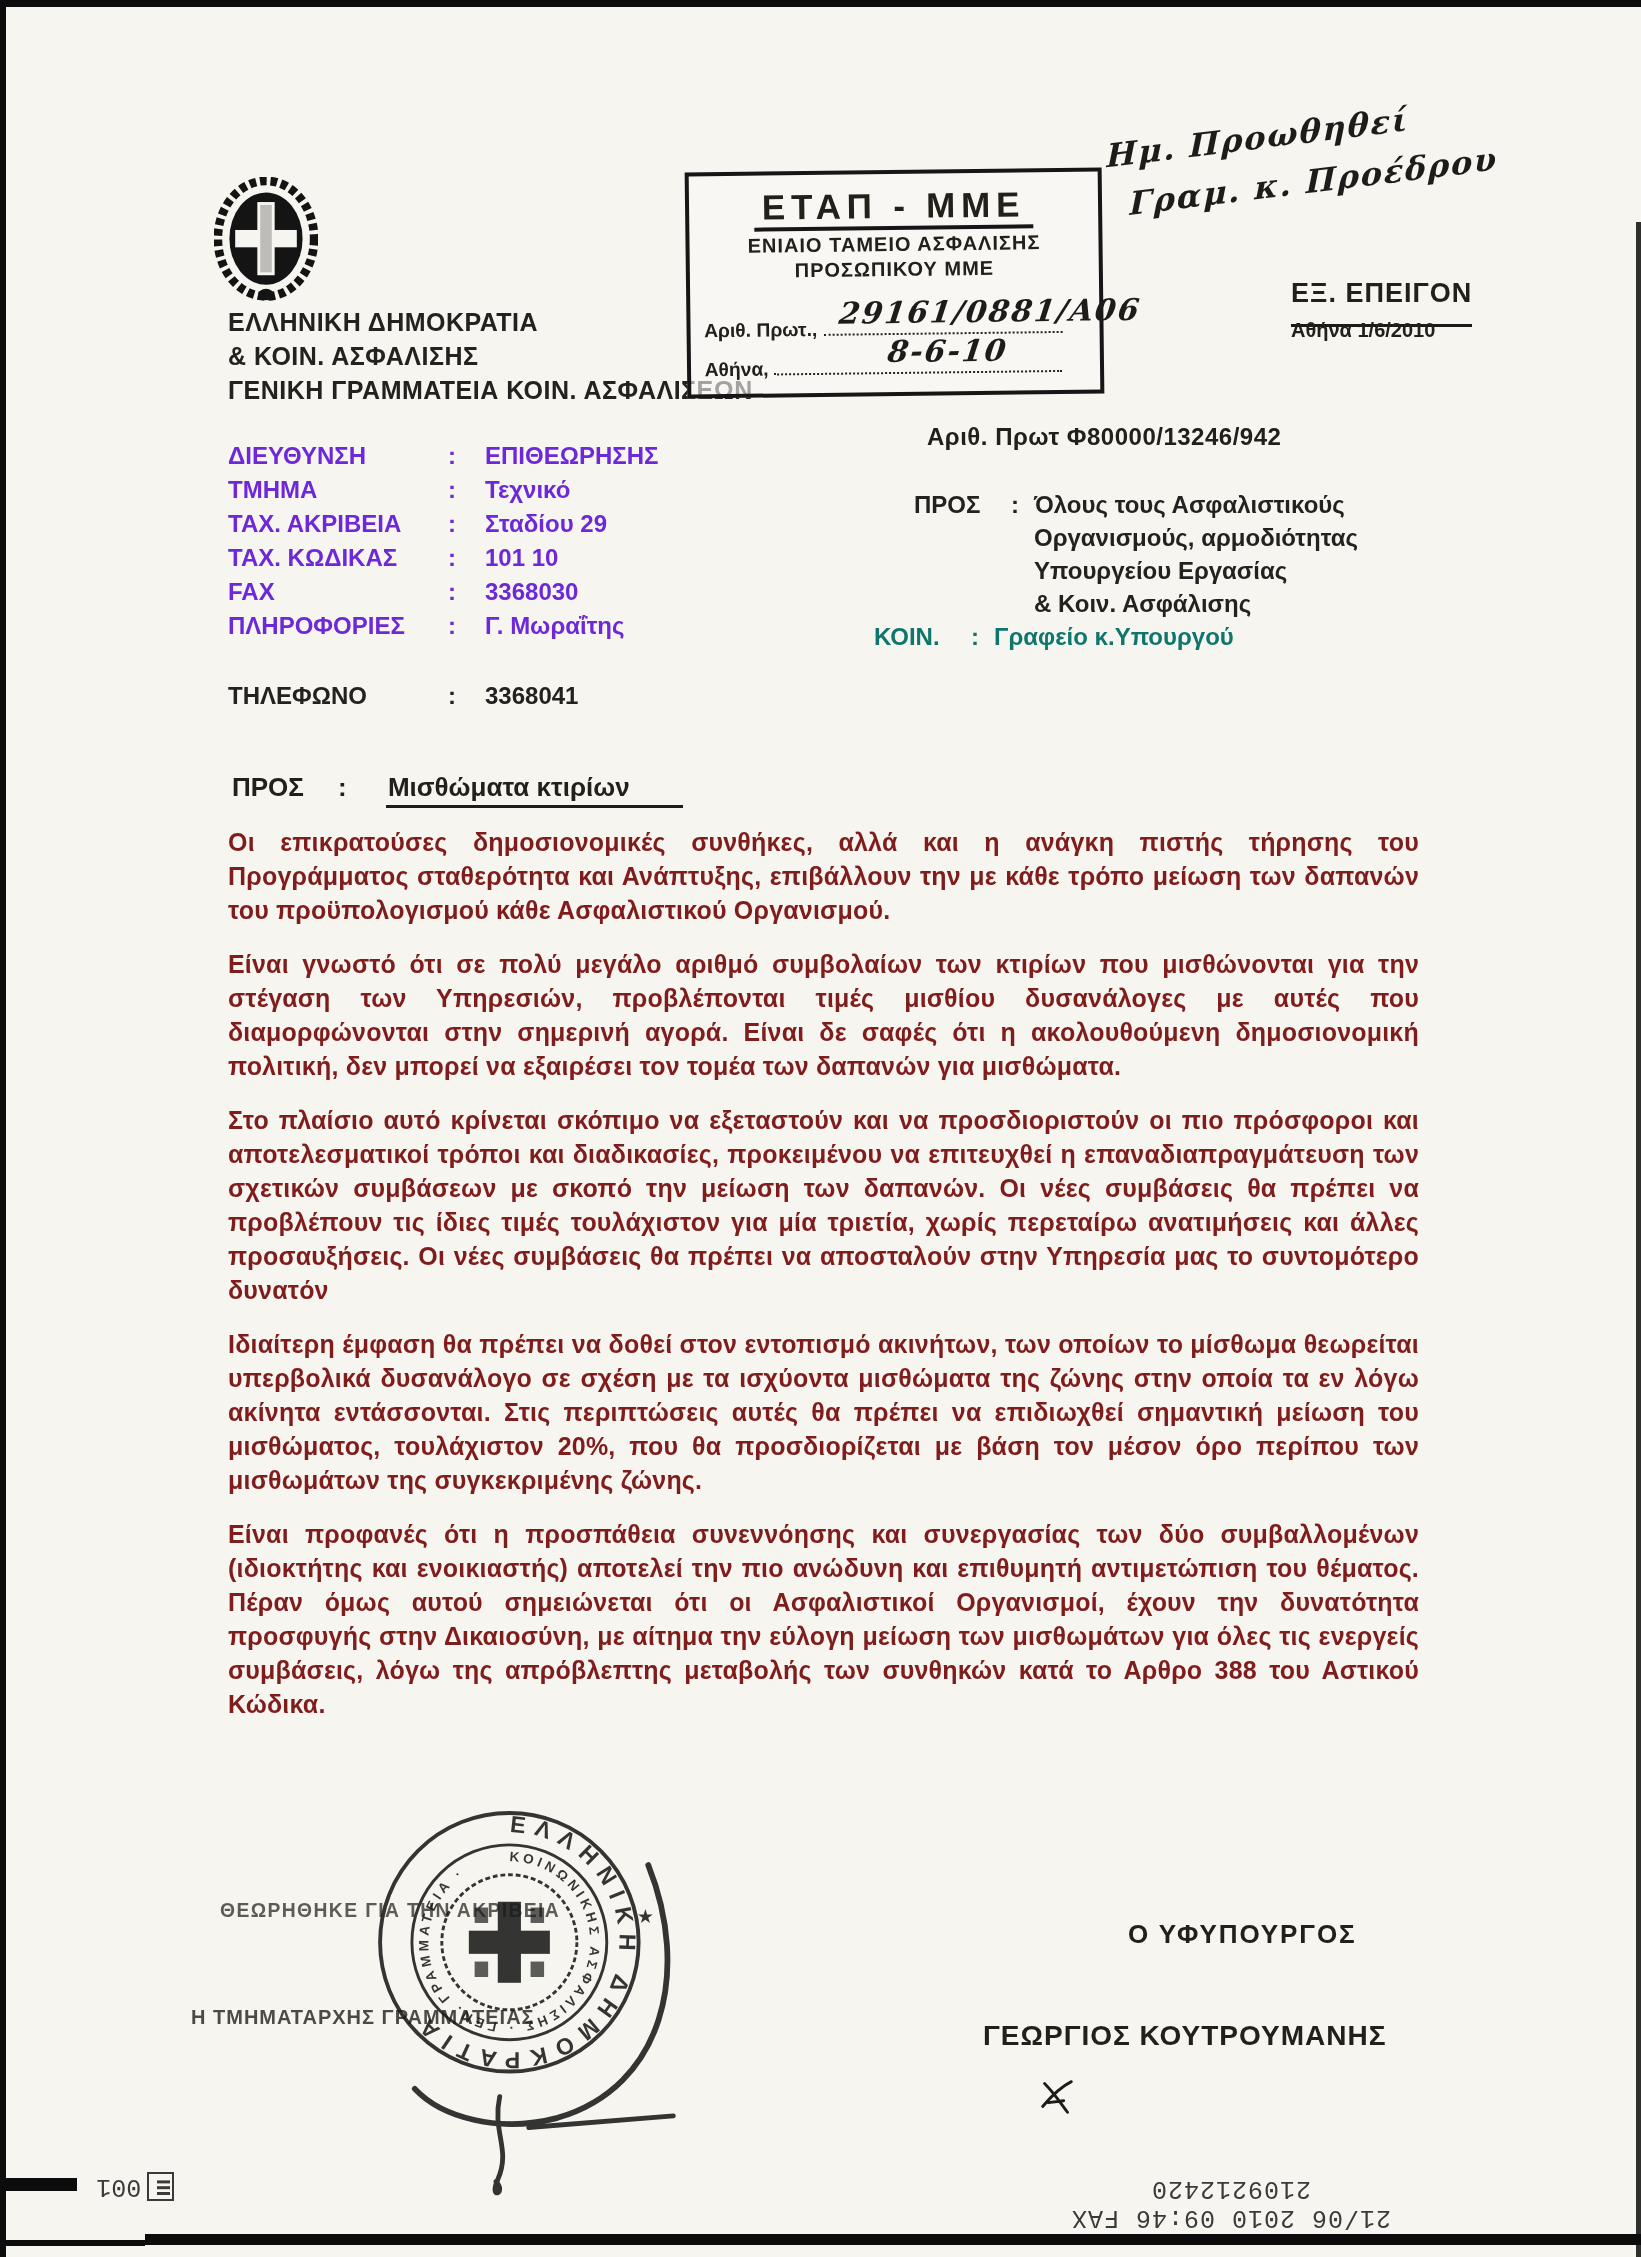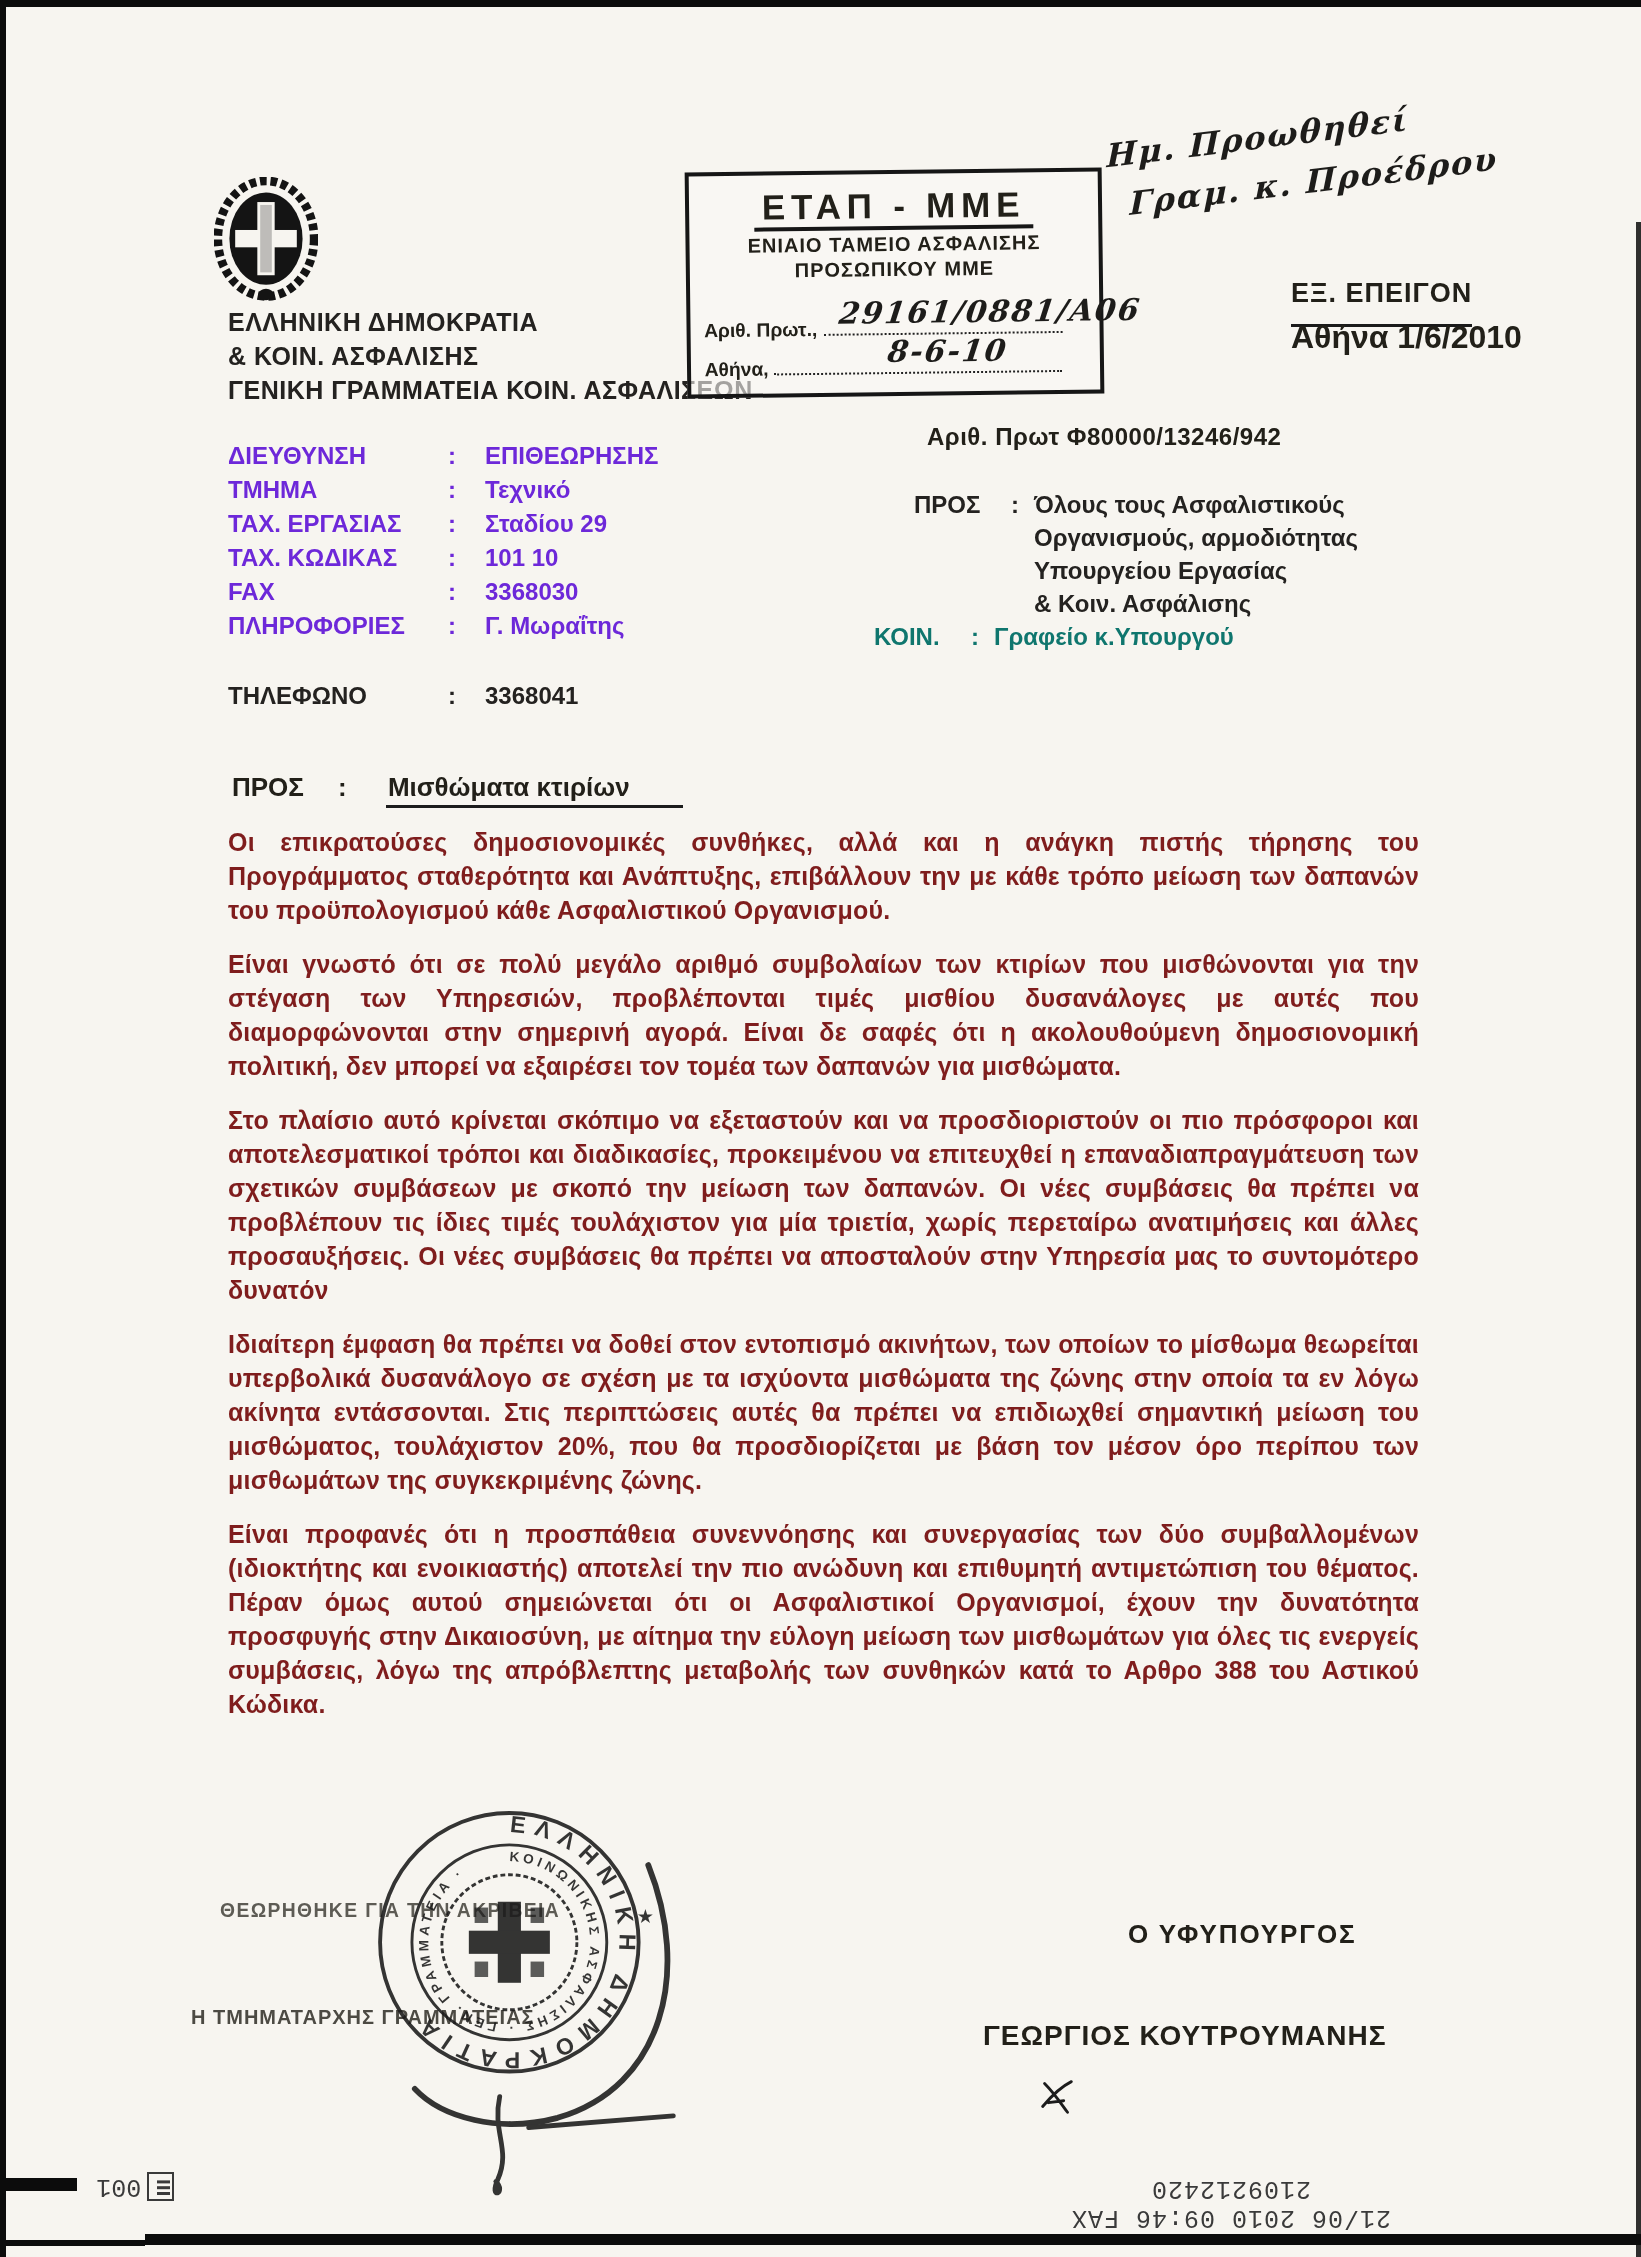--- a/index.html
+++ b/index.html
@@ -28,21 +28,21 @@
   .dotline{display:inline-block;border-bottom:2.9px dotted #222;height:13.5px;vertical-align:baseline;margin-left:5.8px;}
   .stamp-hand{position:absolute;font-size:30px;}
   
   .hand{font-family:"DejaVu Serif",serif;font-style:italic;font-weight:bold;
     letter-spacing:1.9px;transform:skewX(-8deg);display:inline-block;color:#1d1c1a;}
   #hand-note{left:1108px;top:104px;width:444px;transform:rotate(-7deg);font-size:32px;line-height:50px;}
   #hand-note .l2{margin-left:17.4px;}
   
   #urgent{left:1291px;top:278px;font-size:27px;font-weight:bold;letter-spacing:1px;
     border-bottom:3.9px solid #1a1a1a;padding-bottom:15px;}
-  #date-line{left:1291px;top:319px;font-size:32px;font-weight:bold;}
+  #date-line{left:1291px;top:319px;font-size:20px;font-weight:bold;}
   #protocol-line{left:927px;top:423px;font-size:24px;font-weight:bold;letter-spacing:0.5px;}
   
   #to-block{left:874px;top:488px;display:flex;font-size:24px;font-weight:bold;line-height:33px;color:#242220;margin-left:40px;}
   #to-block .lbl{width:97px;flex:none;}
   #to-block .sep{width:23px;flex:none;}
   #cc-block{left:874px;top:623px;display:flex;font-size:24px;font-weight:bold;color:#0f766e;}
   #cc-block .lbl{width:97px;flex:none;}
   #cc-block .sep{width:23px;flex:none;}
   
   #subject{left:232px;top:772px;font-size:26px;font-weight:bold;}
@@ -101,21 +101,21 @@
       <span class="lbl">ΔΙΕΥΘΥΝΣΗ</span>
       <span class="sep">:</span>
       <span class="val">ΕΠΙΘΕΩΡΗΣΗΣ</span>
     </div>
     <div class="info-row">
       <span class="lbl">ΤΜΗΜΑ</span>
       <span class="sep">:</span>
       <span class="val">Τεχνικό</span>
     </div>
     <div class="info-row">
-      <span class="lbl">ΤΑΧ. ΕΡΓΑΣΙΑΣ</span>
+      <span class="lbl">ΤΑΧ. ΑΚΡΙΒΕΙΑ</span>
       <span class="sep">:</span>
       <span class="val">Σταδίου 29</span>
     </div>
     <div class="info-row">
       <span class="lbl">ΤΑΧ. ΚΩΔΙΚΑΣ</span>
       <span class="sep">:</span>
       <span class="val">101 10</span>
     </div>
     <div class="info-row">
       <span class="lbl">FAX</span>

